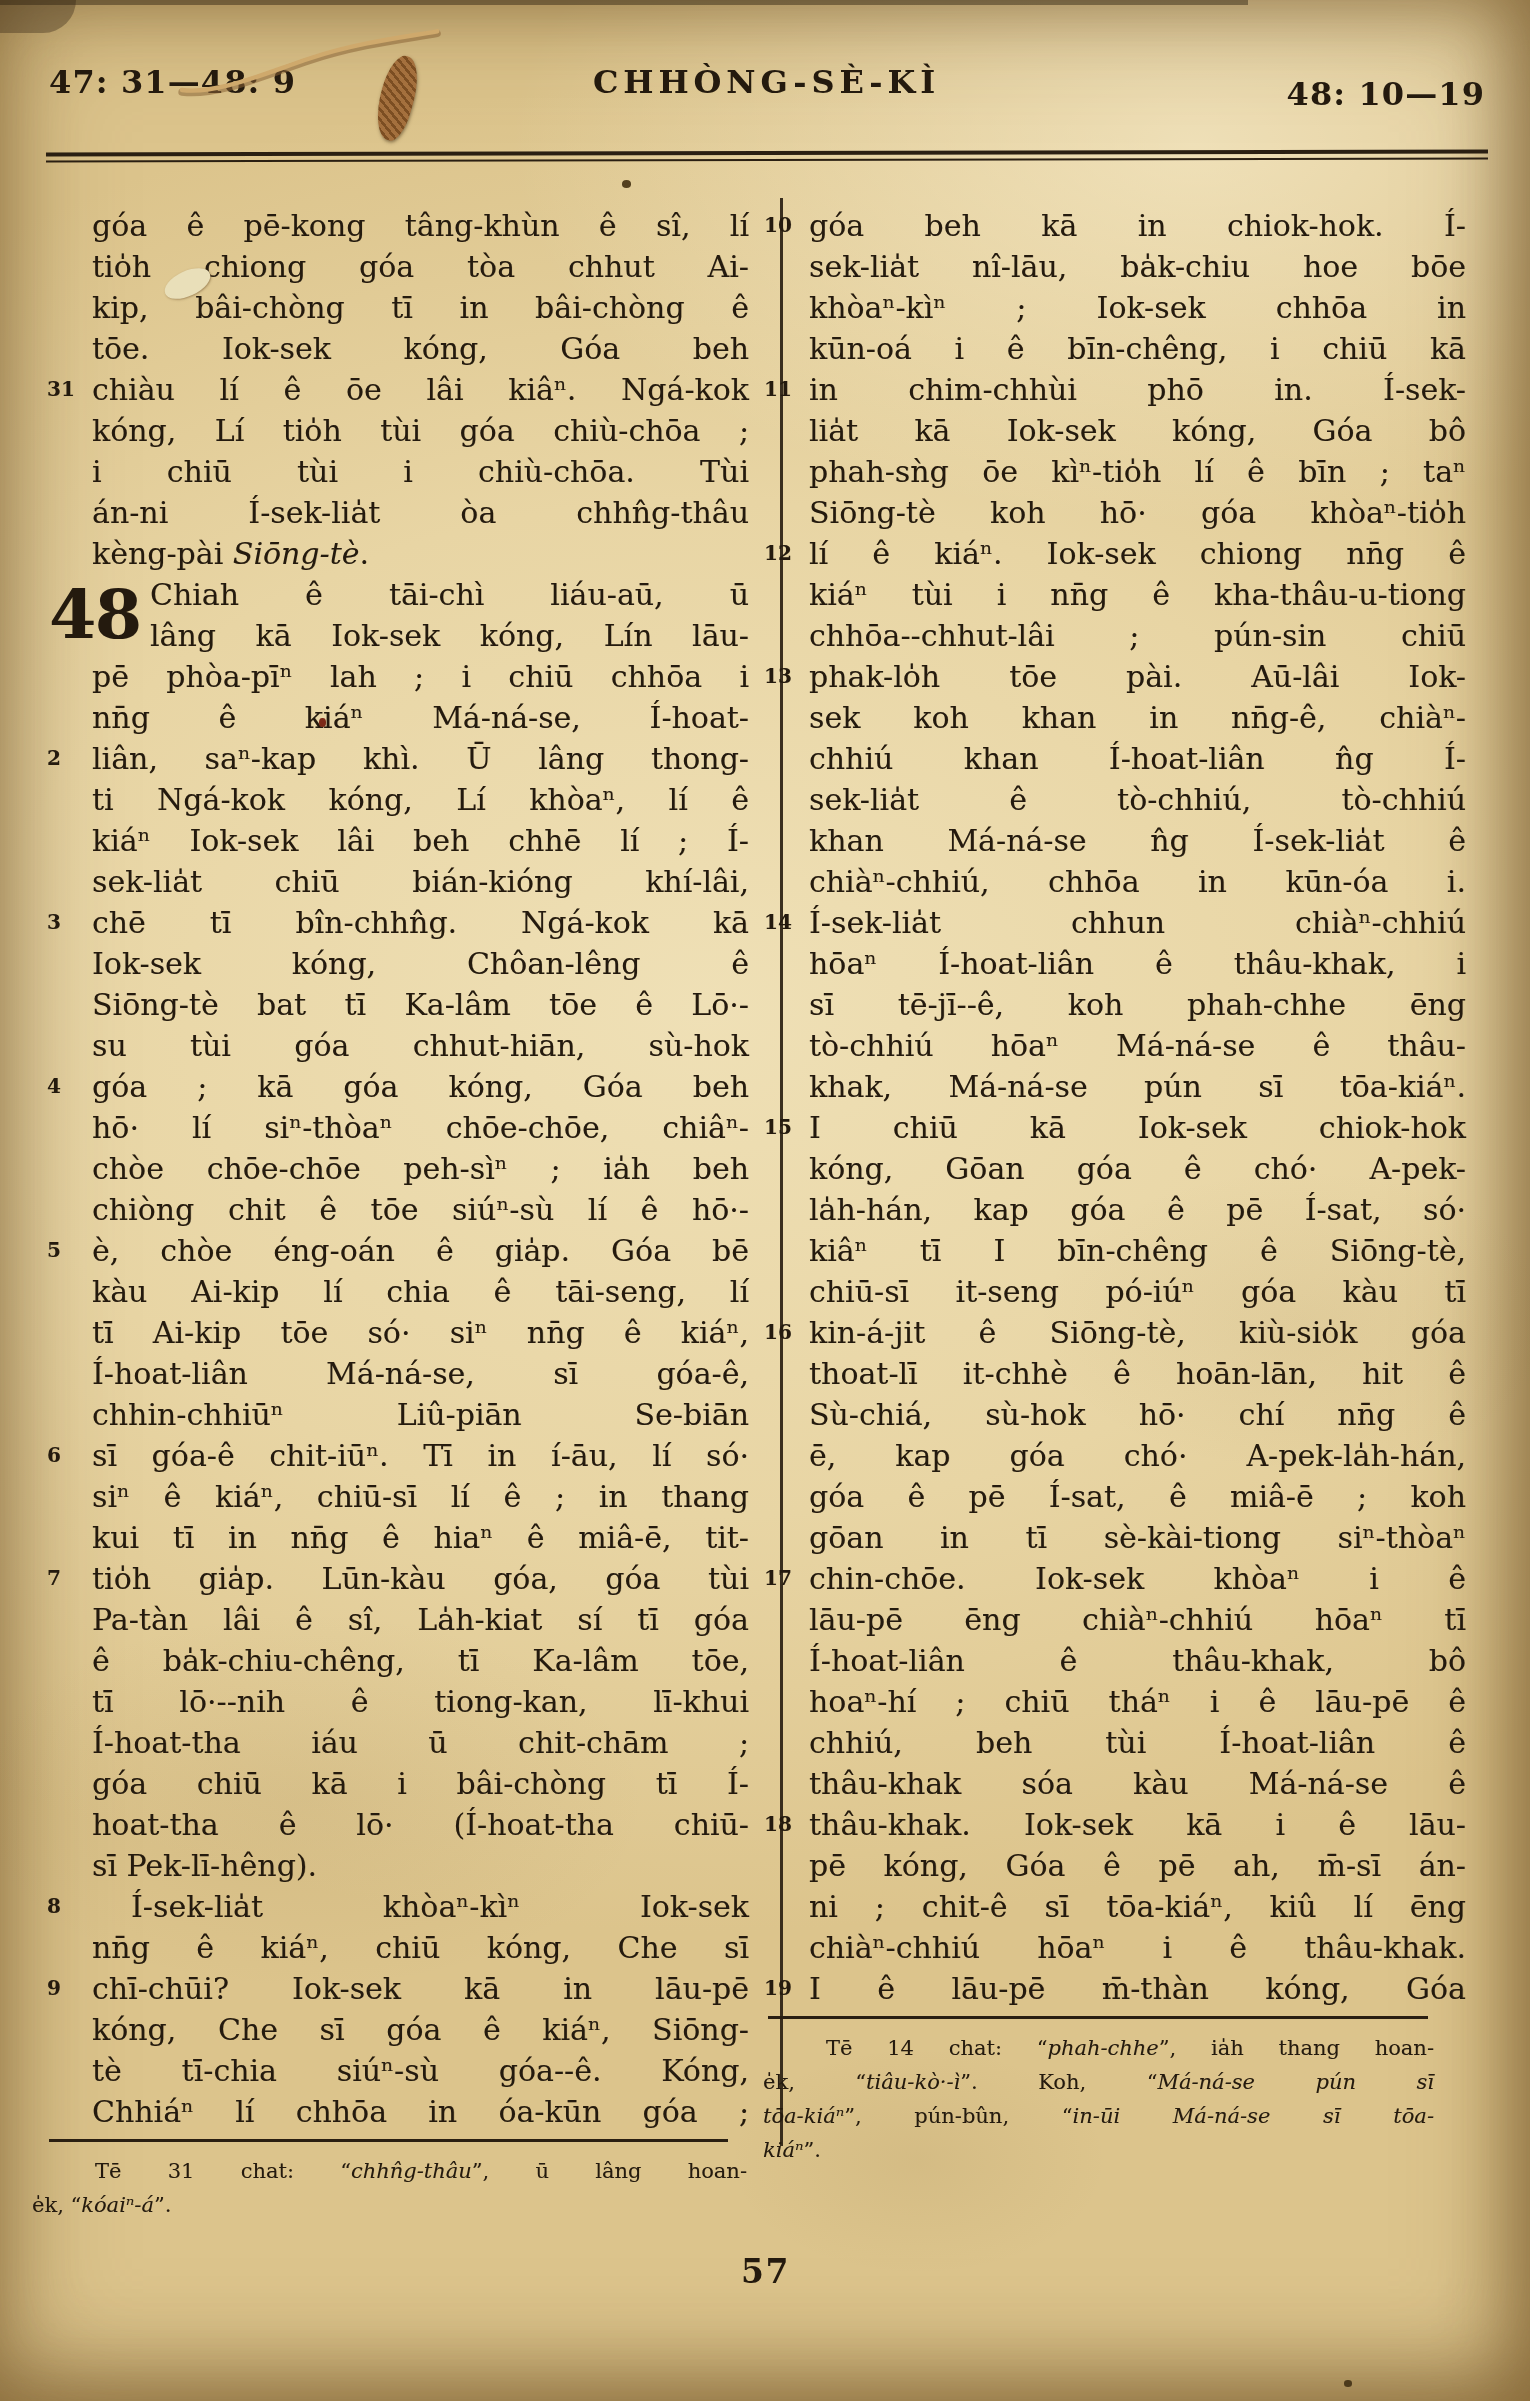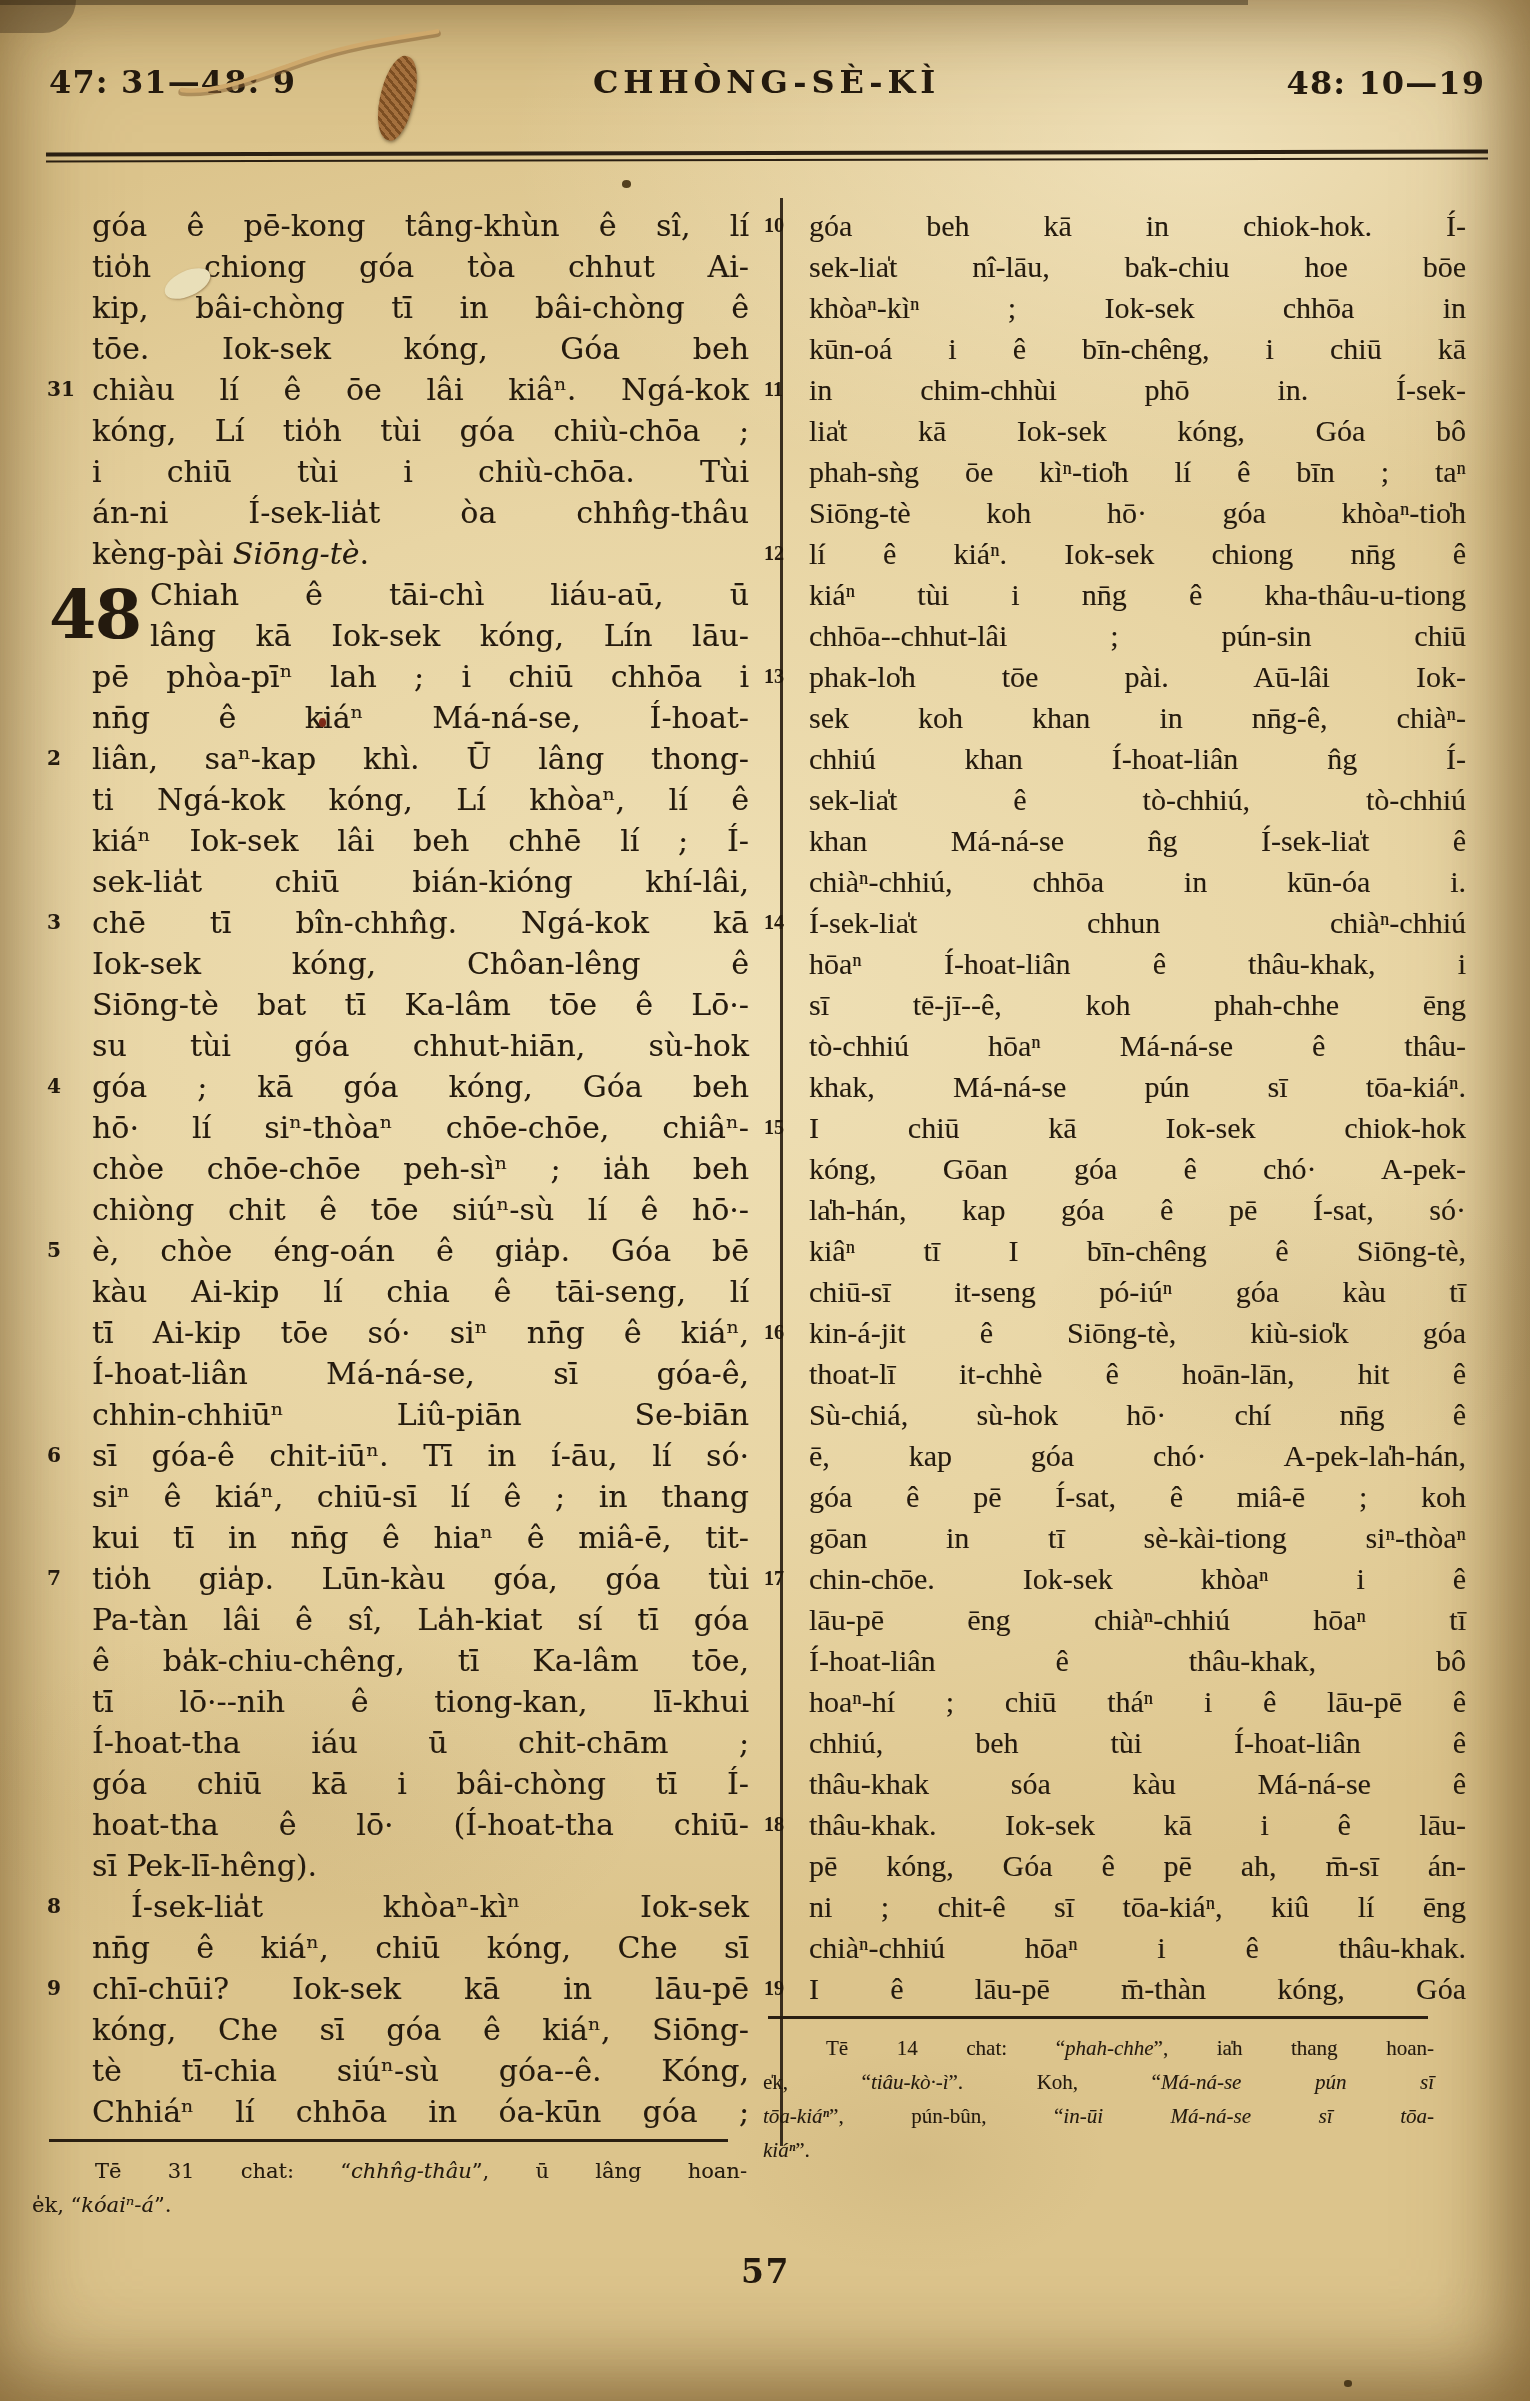--- a/index.html
+++ b/index.html
@@ -14,29 +14,29 @@
   }
   .texture{position:absolute;inset:0;pointer-events:none;
     background:
       radial-gradient(489px 271px at 20% 75%, rgba(120,90,40,.08), transparent 70%),
       radial-gradient(380px 217px at 85% 55%, rgba(120,90,40,.07), transparent 70%),
       radial-gradient(271px 163px at 60% 90%, rgba(120,90,40,.08), transparent 70%);}
   
   .hdr{position:absolute;top:63px;left:48px;right:46px;height:50px;font-size:32px;font-weight:700;letter-spacing:1.1px;}
   .hdr .lref{position:absolute;left:1.1px;top:0;}
   .hdr .title{position:absolute;left:50%;transform:translateX(-50%);top:0;letter-spacing:4.9px;}
-  .hdr .rref{position:absolute;right:0;top:1px;}
+  .hdr .rref{position:absolute;right:0;top:12px;}
   .hrule{position:absolute;top:151px;left:46px;width:1442px;height:4.3px;
     border-top:4.9px solid #2a1f12;border-bottom:2.7px solid #2a1f12;transform:rotate(-0.12deg);}
   .vdivider{position:absolute;left:780px;top:198px;width:2.7px;height:1948px;background:#2a1f12;opacity:.92;}
   
   .col{position:absolute;top:205px;width:657px;font-size:30px;line-height:41px;
     text-shadow:0.3px 0.3px 0 rgba(43,32,19,.28);}
   .col-left{left:92px;}
-  .col-right{left:809px;font-family:Liberation Serif, serif;}
+  .col-right{left:809px;}
   .lines{position:relative;}
   .line{position:relative;height:41px;text-align:justify;text-align-last:justify;}
   .line.nj{text-align:left;text-align-last:left;}
   .line.ind{padding-left:39px;}
   .line.ch{padding-left:58px;}
   .vnum{position:absolute;left:-45px;top:3.3px;font-size:20px;line-height:35px;font-weight:700;}
   .chnum{position:absolute;left:-43px;font-size:68px;line-height:87px;font-weight:700;letter-spacing:-1.6px;}
   .fnrule{height:0;border-top:3.3px solid #2a1f12;margin-top:6.5px;}
   .col-left  .fnrule{margin-left:-43px;width:679px;}
   .col-right .fnrule{margin-left:-41px;width:660px;}

